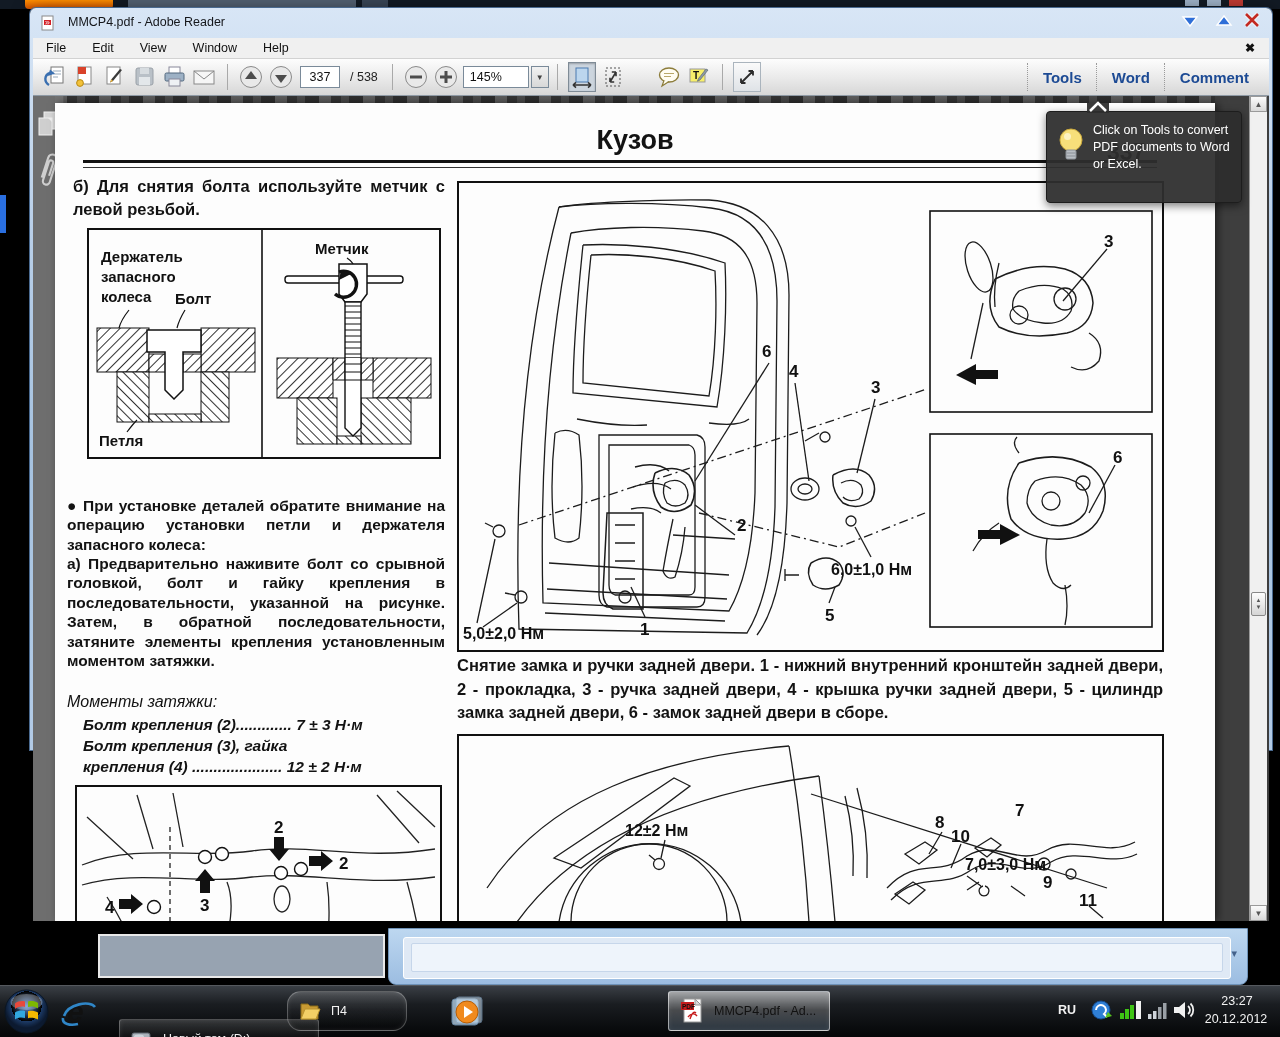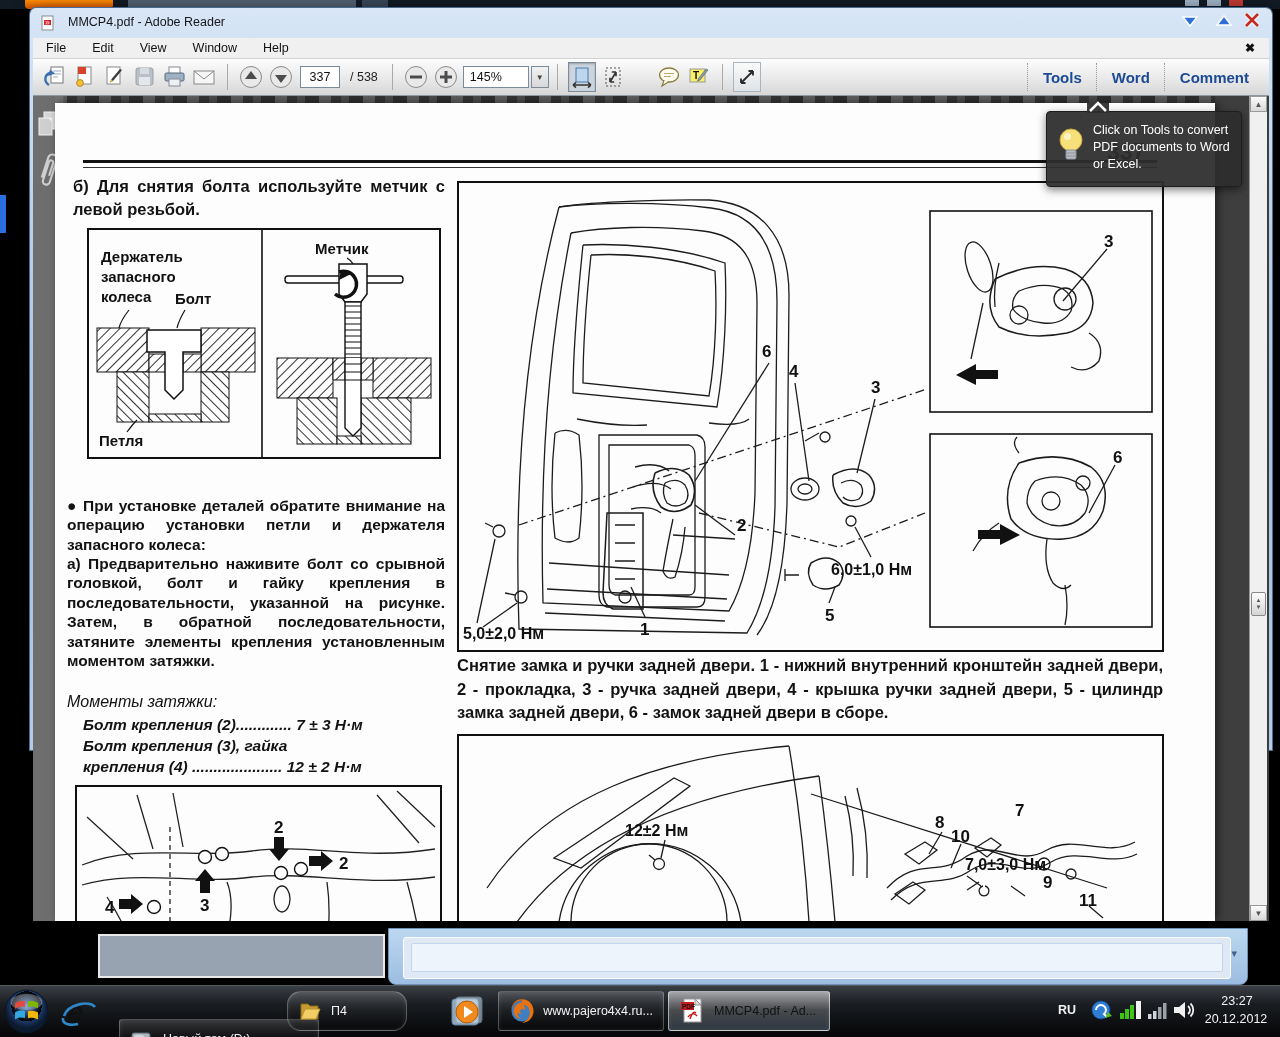--- a/index.html
+++ b/index.html
@@ -39,21 +39,21 @@
   .figbox{border:2px solid #111;background:#fdfdfd;}
   svg text{font-family:"Liberation Sans",sans-serif;fill:#111;}
   .fig-num{font-size:17px;font-weight:700;}
   .fig-lbl{font-size:15px;font-weight:600;}
   
   .vscroll{left:1216px;top:0;width:17px;height:100%;background:#f0f0f0;border-left:1px solid #9a9a9a;}
   .scr-btn{left:0;width:17px;height:16px;background:linear-gradient(#fbfbfb,#d9d9d9);
     border:1px solid #9a9a9a;box-sizing:border-box;display:flex;align-items:center;justify-content:center;
     font-size:8px;color:#555;}
   
-  #tooltip{left:1046px;top:111px;width:196px;height:76px;background:rgba(46,46,46,.94);
+  #tooltip{left:1046px;top:111px;width:196px;height:92px;background:rgba(46,46,46,.94);
     border:1px solid #1d1d1d;border-radius:4px;color:#fff;font-size:12.5px;line-height:17px;
     padding:10px 8px 4px 46px;box-sizing:border-box;z-index:60;box-shadow:0 3px 8px rgba(0,0,0,.5);}
   
   #taskbar{left:0;top:985px;width:1280px;height:52px;
     background:linear-gradient(180deg,#3a3f45,#1a1d21 35%,#0a0c0e 80%,#050607);
     border-top:1px solid #55595e;}
   .tbtn{top:5px;height:40px;border:1px solid rgba(255,255,255,.28);border-radius:3px;
     background:linear-gradient(rgba(255,255,255,.16),rgba(255,255,255,.04) 48%,rgba(0,0,0,.28));
     box-shadow:inset 0 0 5px rgba(255,255,255,.10);display:flex;align-items:center;gap:9px;
     padding:0 10px;box-sizing:border-box;color:#f2f2f2;font-size:12.5px;white-space:nowrap;overflow:hidden;}
@@ -262,20 +262,21 @@
                 <g transform="rotate(18 12 20)">
             <path d="M9,31 L9,10 a4.5,4.5 0 0 1 9,0 L18,33 a3.5,3.5 0 0 1 -7,0 L11,14 a2.2,2.2 0 0 1 4.4,0 L15.4,27" fill="none" stroke="#cfcfcf" stroke-width="2.1"></path>
                 </g>
               </svg>
           </span>
         </div>
 
         <div class="abs pageedge"></div>
 
         <div class="abs docpage">
+          <div class="abs" style="left:0;top:22px;width:1160px;text-align:center;font-size:27px;font-weight:700;">Кузов</div>
           <div class="abs" style="left:1052px;top:36px;font-size:23px;font-weight:700;">337</div>
           <div class="abs" style="left:28px;top:57px;width:1074px;height:3px;background:#131313;"></div>
           <div class="abs" style="left:28px;top:64px;width:1074px;height:1px;background:#333;"></div>
 
           <div class="abs ru-body" style="left:18px;top:72px;width:372px;font-size:16.5px;line-height:23px;">б) Для снятия болта используйте метчик с левой резьбой.</div>
 
           <div class="abs figbox" style="left:32px;top:125px;width:350px;height:227px;">
             <svg width="350" height="227">
               <defs>
                 <pattern id="h1" width="7" height="7" patternUnits="userSpaceOnUse" patternTransform="rotate(45)">
@@ -571,27 +572,20 @@
 
     <span class="abs" style="left:448px;top:9px;">
       <svg width="36" height="34">
         <rect x="4" y="4" width="26" height="26" rx="3" fill="#bcd8ef" opacity=".75" stroke="#7fa8cc"></rect>
         <rect x="8" y="2" width="26" height="26" rx="3" fill="#cfe4f5" opacity=".55" stroke="#8fb4d6"></rect>
         <circle cx="19" cy="17" r="11" fill="#f08a1e" stroke="#b65d05"></circle>
         <polygon points="16,11 25,17 16,23" fill="#fff"></polygon>
       </svg>
     </span>
 
-    <div class="abs tbtn" style="left:498px;width:166px;">
-      <svg width="26" height="26">
-        <circle cx="13" cy="13" r="10.5" fill="#3f7ec2"></circle>
-        <path d="M13,2.5 C6,2.5 2.5,8 2.6,13.5 C1.8,7 6,1 13,1.2 C20,1 25,7 24.5,14 C24,20 19,24.8 13,24.8 C19,23 21,18 20.8,14 C20.5,9 17,6.5 14,7 C16,8.5 16.6,10.5 16,12 C14.8,11 13,10.8 12,11.6 C10.6,12.8 11,15 12.6,16 C11,16.4 9.6,15.6 8.8,14.2 C8,16.8 9.4,20 12.4,21.2 C8,20.8 5,17.4 4.8,13.4 C4.6,8.5 8.5,4.5 13,4.8 Z" fill="#e8720e"></path>
-      </svg>
-      <span>www.pajero4x4.ru...</span>
-    </div>
 
     <div class="abs tbtn active" style="left:668px;width:162px;">
       <svg width="26" height="28">
         <rect x="5" y="2" width="17" height="23" fill="#fff" stroke="#999"></rect>
         <path d="M16,2 l6,6 h-6 z" fill="#d9d9d9" stroke="#999"></path>
         <rect x="2" y="5" width="13" height="8" fill="#c61c1c"></rect>
         <text x="3" y="11.5" font-size="6.5" font-weight="700" fill="#fff">PDF</text>
         <path d="M9,20 c3,-4 7,-4 9,-1 M11,22 c2,-6 4,-8 6,-6" fill="none" stroke="#c61c1c" stroke-width="1.4"></path>
       </svg>
       <span style="color:#111;">MMCP4.pdf - Ad...</span>

